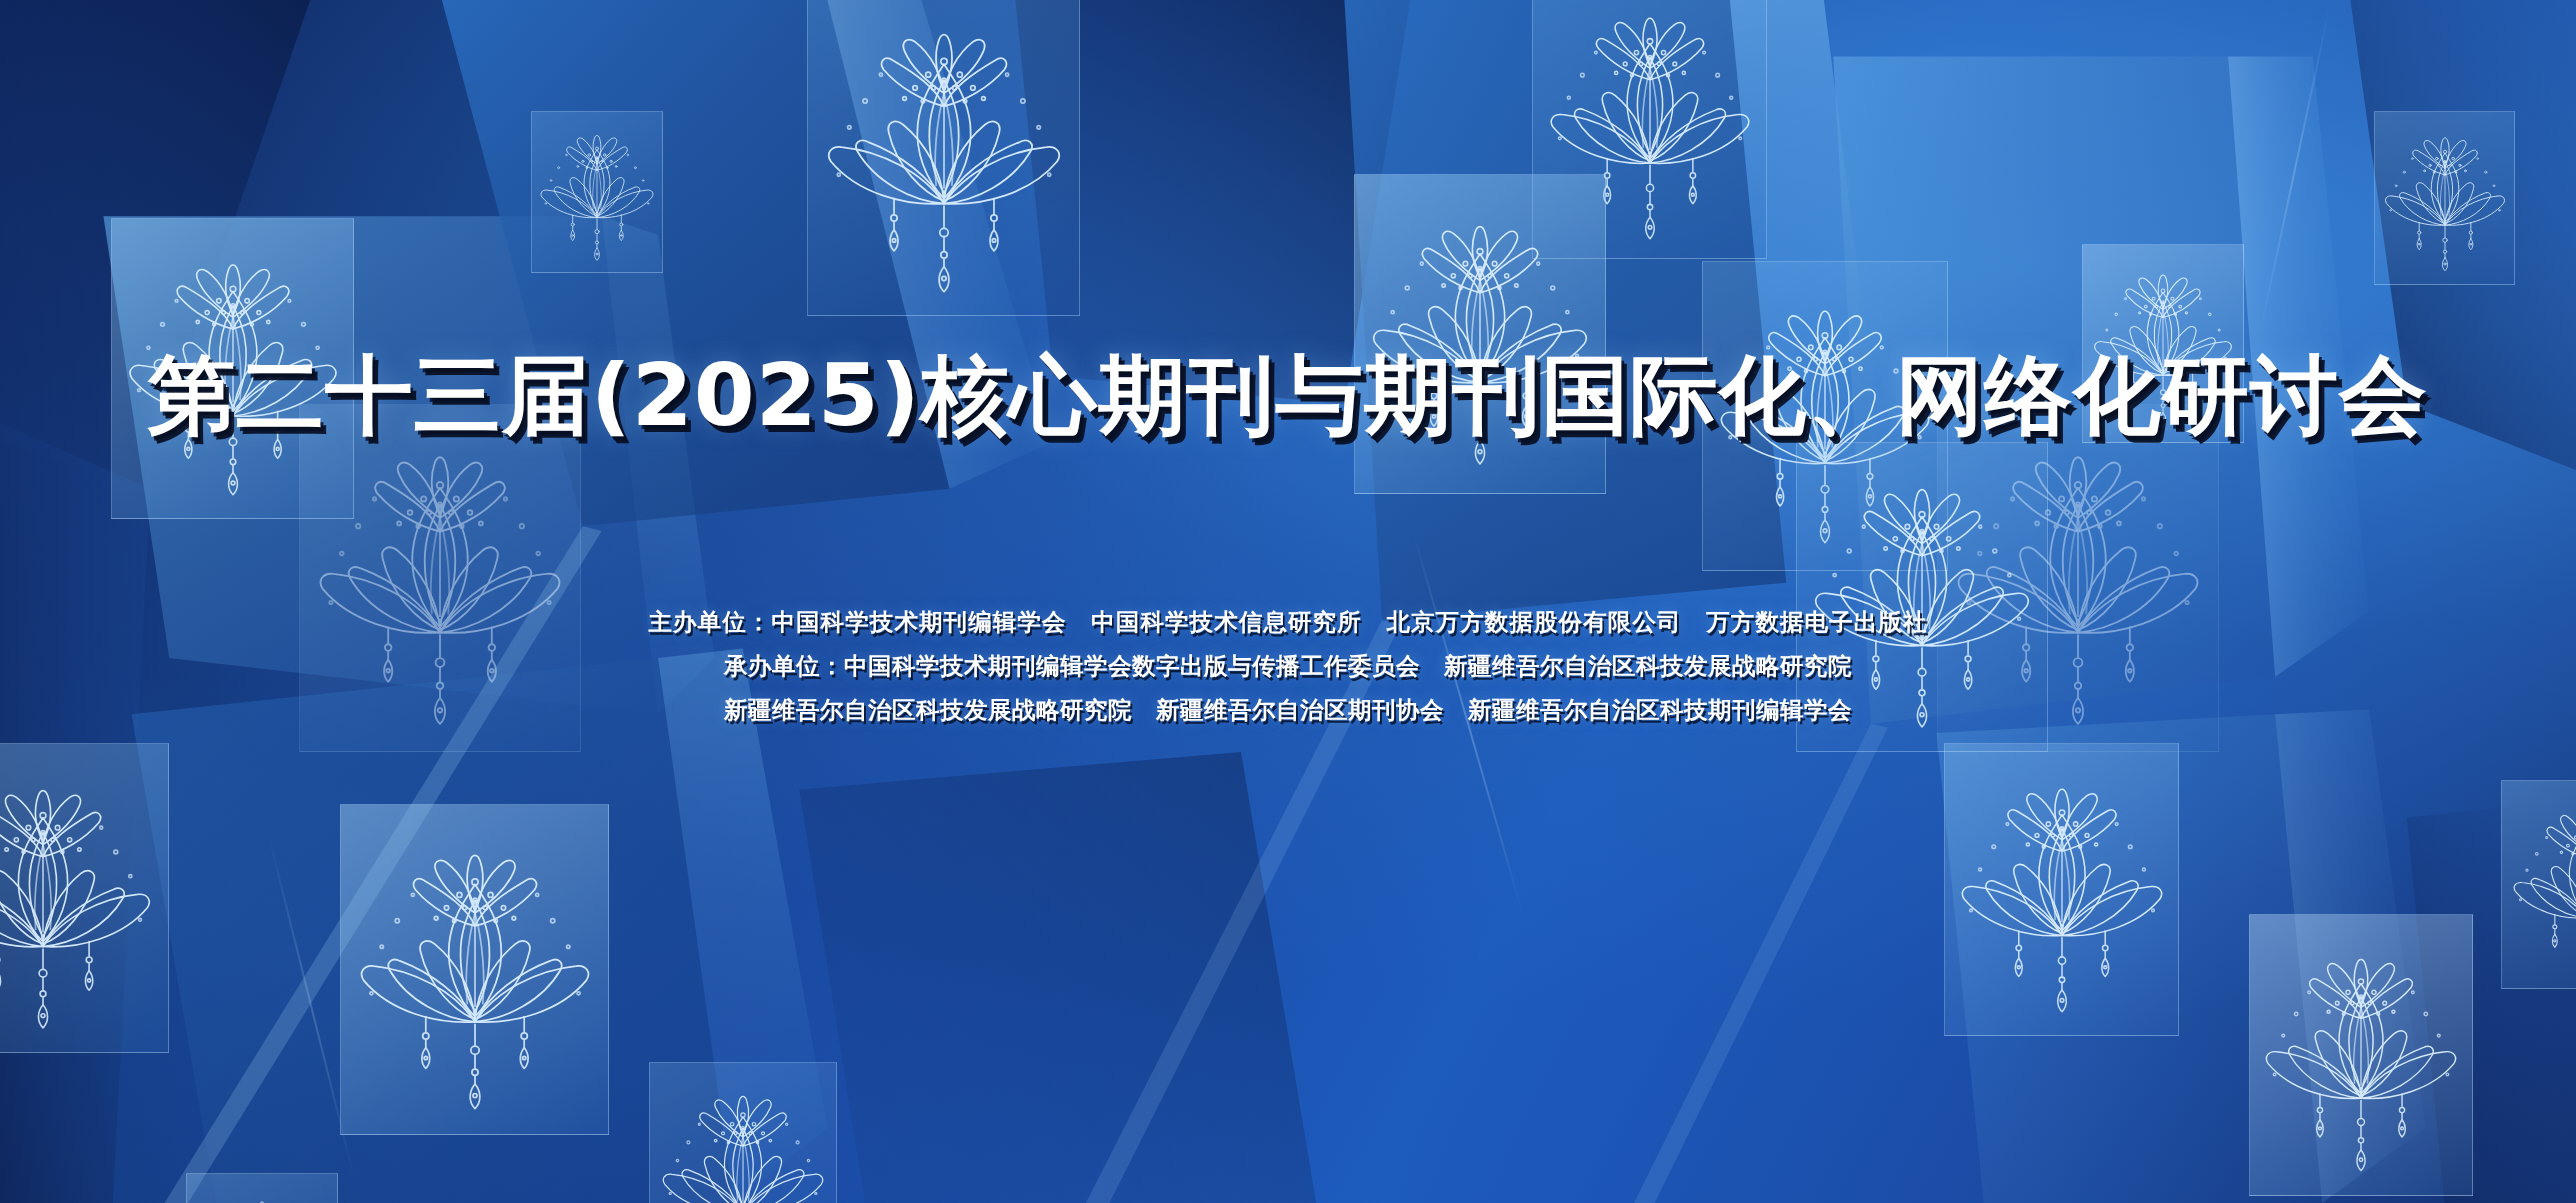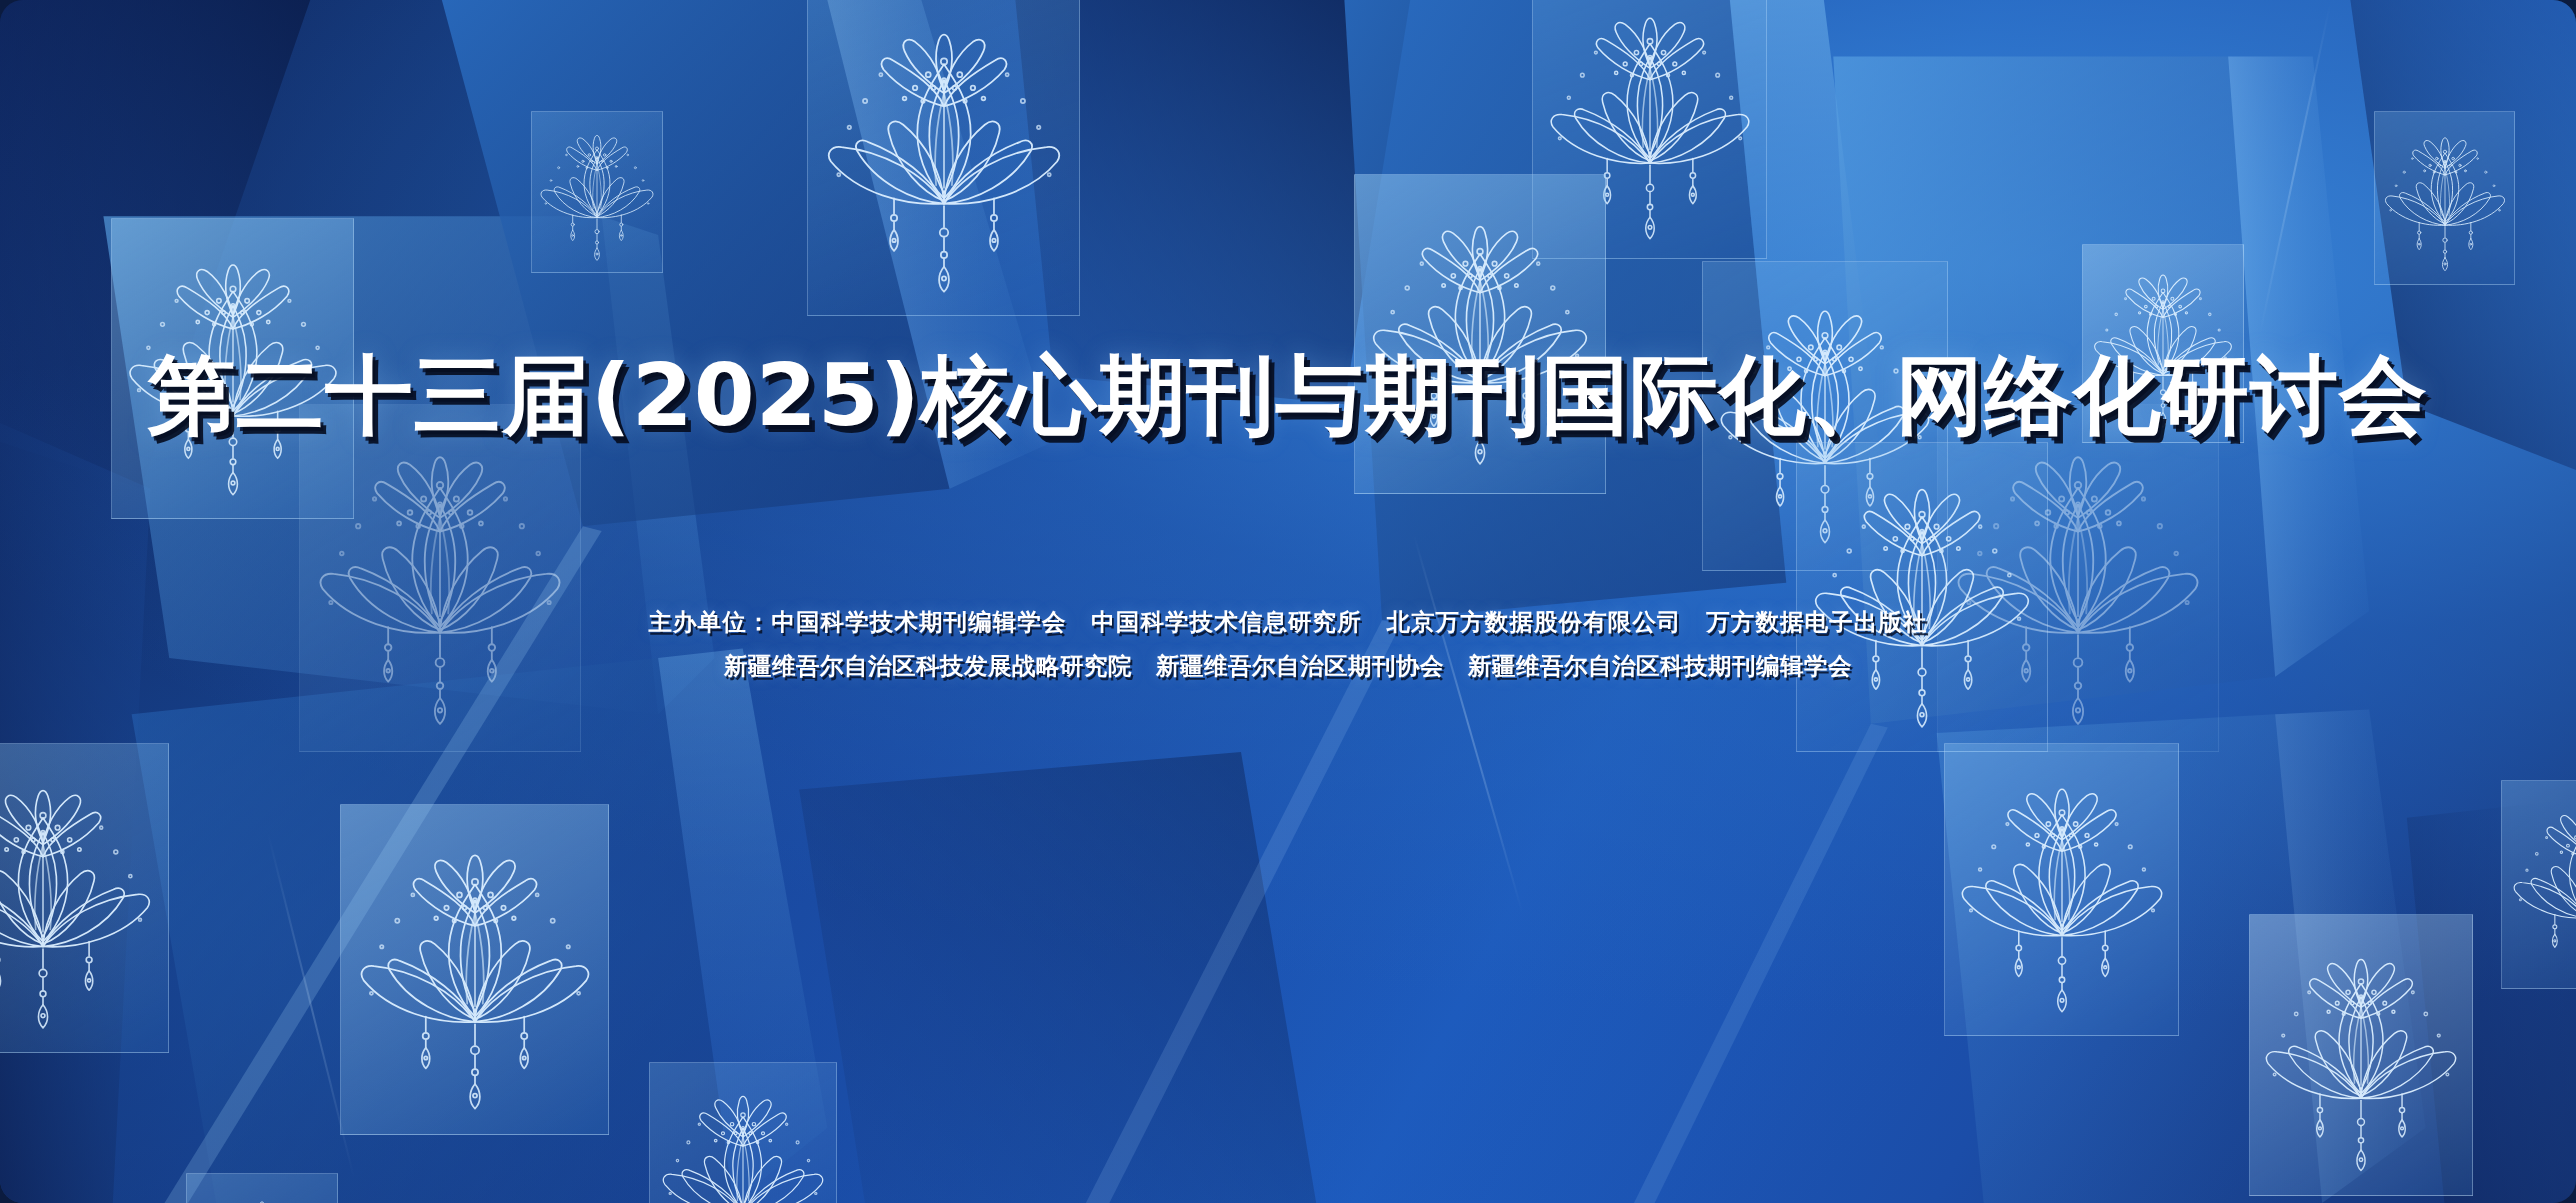--- a/index.html
+++ b/index.html
@@ -3,21 +3,20 @@
 <meta charset="utf-8">
 <style>
   html,body{margin:0;padding:0;background:#0b1b3f;}
   #stage{
     position:relative;width:2576px;height:1203px;overflow:hidden;
     font-family:"Liberation Sans","DejaVu Sans",sans-serif;
     background:
       radial-gradient(130% 95% at 78% 22%, rgba(62,142,223,.85) 0%, rgba(40,104,188,.55) 34%, rgba(18,52,124,0) 66%),
       radial-gradient(95% 80% at 18% 78%, rgba(30,86,176,.55) 0%, rgba(16,44,112,0) 62%),
       linear-gradient(118deg,#0c1f55 0%,#11306e 18%,#17439a 40%,#1d5cc0 62%,#1b4da8 80%,#14306f 100%);
-    border-radius: 23px;
   }
   #stage *{box-sizing:border-box;}
   .poly{position:absolute;top:0;left:0;width:2576px;height:1203px;}
 
   
   .tile{position:absolute;overflow:visible;}
   .tile .face{
     position:absolute;inset:0;
     border:0.9px solid rgba(200,228,255,.30);
     overflow:hidden;
@@ -334,18 +333,19 @@
         <use href="#lotus" width="290" height="320"></use>
       </svg>
   </div>
 
   <div id="title-wrap">
     <div id="title">第二十三届(2025)核心期刊与期刊国际化、网络化研讨会</div>
   </div>
 
   <div id="org">
     <div class="line l1">主办单位：中国科学技术期刊编辑学会　中国科学技术信息研究所　北京万方数据股份有限公司　万方数据电子出版社</div>
+    <div class="line">承办单位：中国科学技术期刊编辑学会数字出版与传播工作委员会　新疆维吾尔自治区科技发展战略研究院</div>
     <div class="line">新疆维吾尔自治区科技发展战略研究院　新疆维吾尔自治区期刊协会　新疆维吾尔自治区科技期刊编辑学会</div>
   </div>
 
 
 </div>
 
 
 </body></html>

